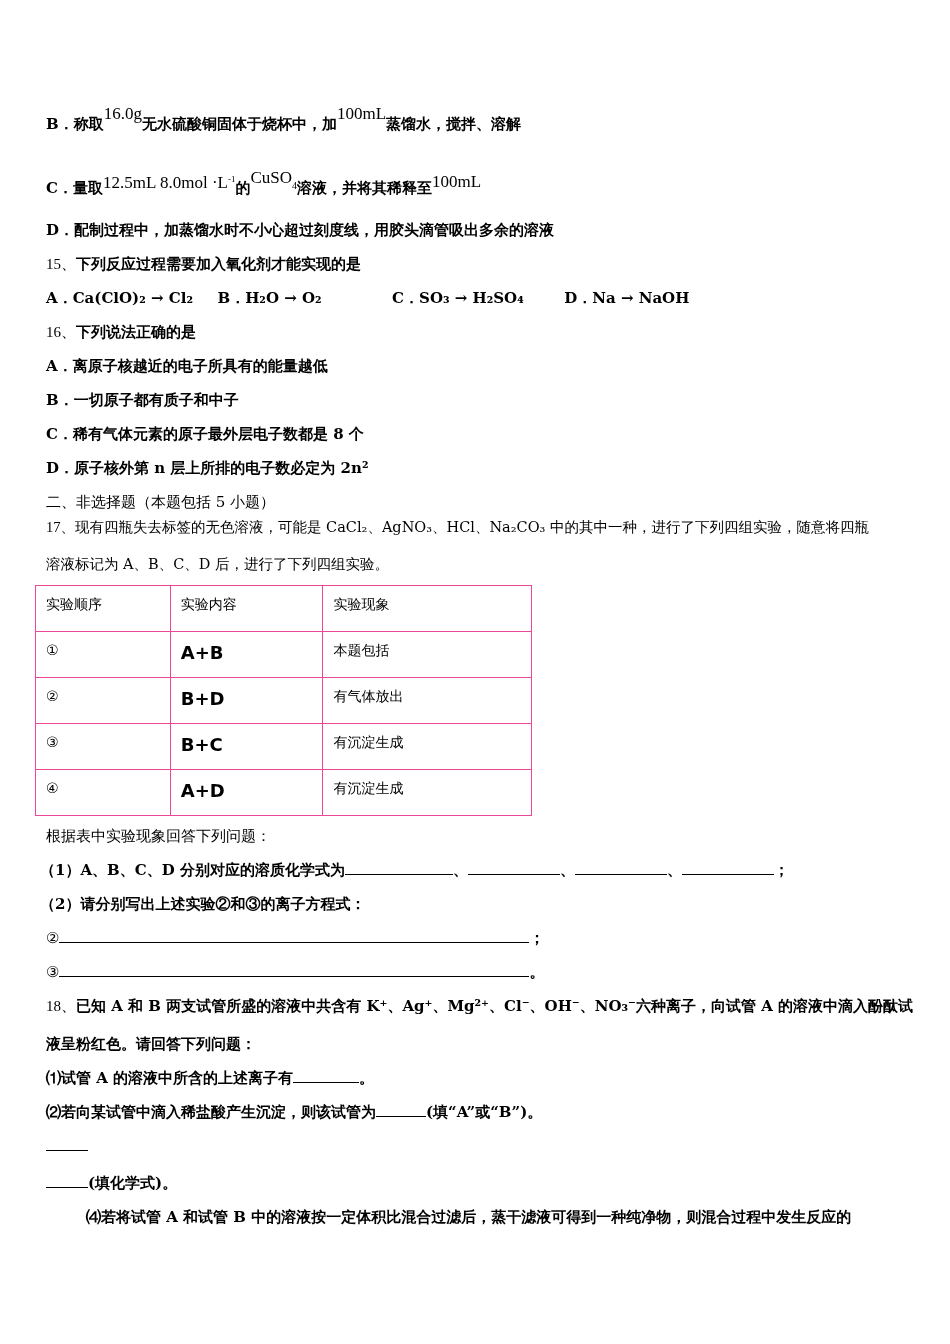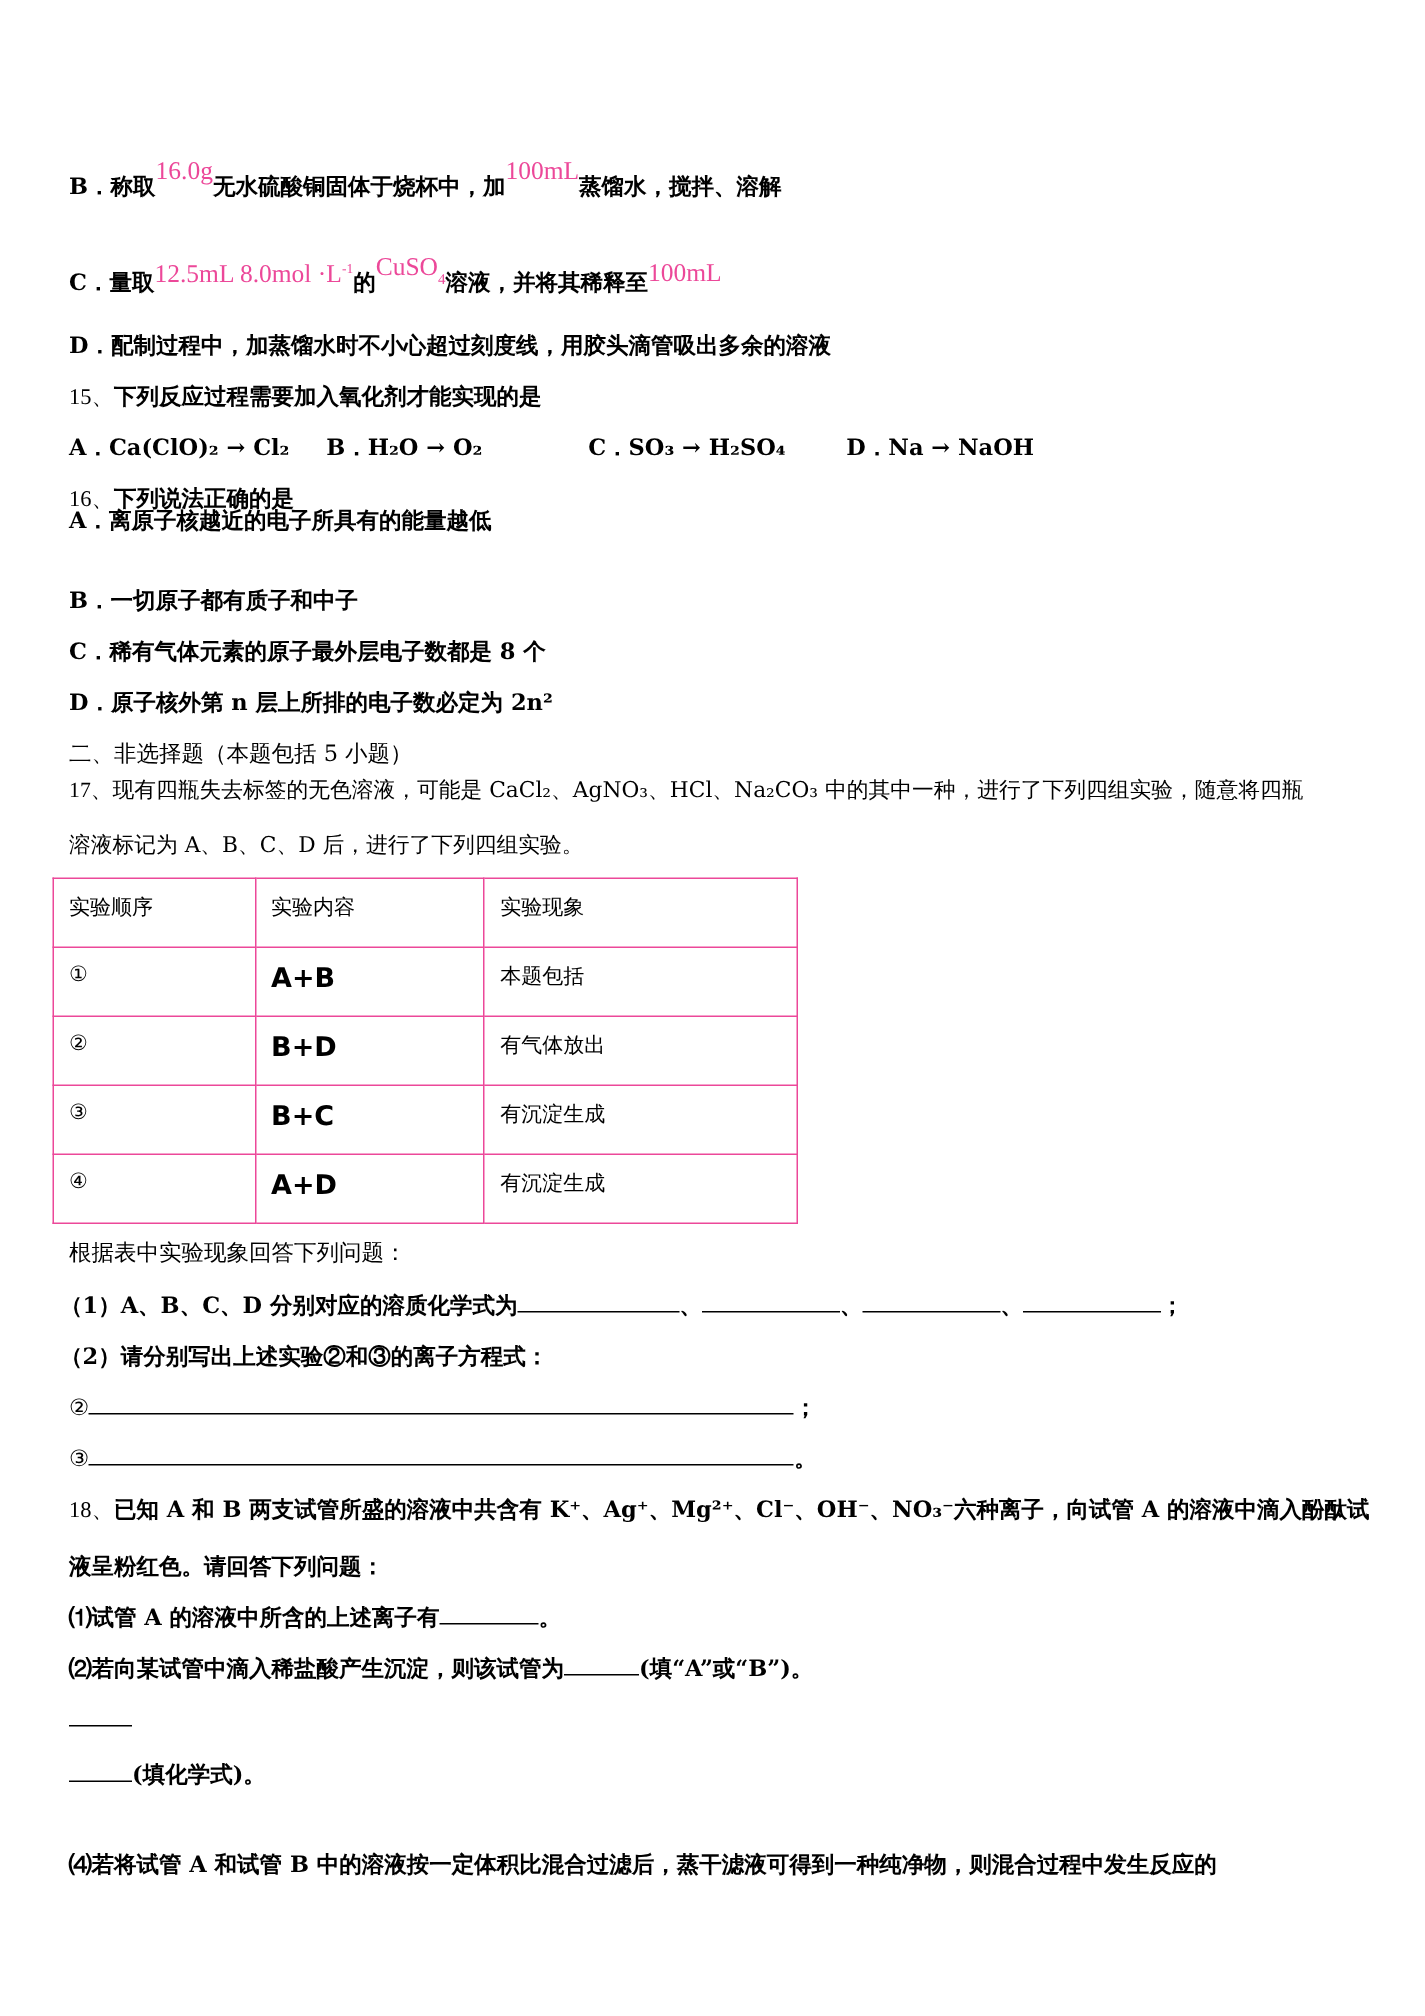--- a/index.html
+++ b/index.html
@@ -20,21 +20,21 @@
       left: 46px;
       white-space: nowrap;
       font-size: 15px;
       line-height: 20px;
       font-weight: bold;
     }
     .serif-light {
       font-family: "Liberation Serif", serif;
       font-weight: normal;
       font-size: 17px;
-      color: #ec4899;
+      color: #000000;
       position: relative;
     }
     .raise { top: -10px; }
     .sup-small { font-size: 9px; vertical-align: super; }
     .normal { font-weight: normal; }
     .num { font-family: "Liberation Serif", serif; font-weight: normal; }
     .blank {
       display: inline-block;
       border-bottom: 1px solid #000;
       height: 14px;
@@ -84,21 +84,21 @@
   <span><span>B．</span><span>H₂O → O₂</span></span>
   <span style="display:inline-block;width:60px;"></span>
   <span><span>C．</span><span>SO₃ → H₂SO₄</span></span>
   <span style="display:inline-block;width:30px;"></span>
   <span><span>D．</span><span>Na → NaOH</span></span>
 </div>
 
 <div class="line" style="top:322px;">
   <span class="num">16、</span><span>下列说法正确的是</span>
 </div>
-<div class="line" style="top:337px;text-align:center;">
+<div class="line" style="top:356px;text-align:center;">
   <span>A．</span><span>离原子核越近的电子所具有的能量越低</span>
 </div>
 <div class="line" style="top:390px;">
   <span>B．</span><span>一切原子都有质子和中子</span>
 </div>
 <div class="line" style="top:424px;">
   <span>C．</span><span>稀有气体元素的原子最外层电子数都是 8 个</span>
 </div>
 <div class="line" style="top:458px;">
   <span>D．</span><span>原子核外第 n 层上所排的电子数必定为 2n²</span>
@@ -166,13 +166,13 @@
 </div>
 <div class="line" style="top:1102px;">
   <span>⑵若向某试管中滴入稀盐酸产生沉淀，则该试管为</span><span class="blank" style="width:50px;"></span><span>(填“A”或“B”)。</span>
 </div>
 <div class="line" style="top:1136px;">
   <span class="blank" style="width:42px;"></span>
 </div>
 <div class="line" style="top:1173px;">
   <span class="blank" style="width:42px;"></span><span>(填化学式)。</span>
 </div>
-<div class="line" style="top:1233px;">⑷若将试管 A 和试管 B 中的溶液按一定体积比混合过滤后，蒸干滤液可得到一种纯净物，则混合过程中发生反应的</div>
+<div class="line" style="top:1207px;margin-left:40px;">⑷若将试管 A 和试管 B 中的溶液按一定体积比混合过滤后，蒸干滤液可得到一种纯净物，则混合过程中发生反应的</div>
 
 </body></html>

